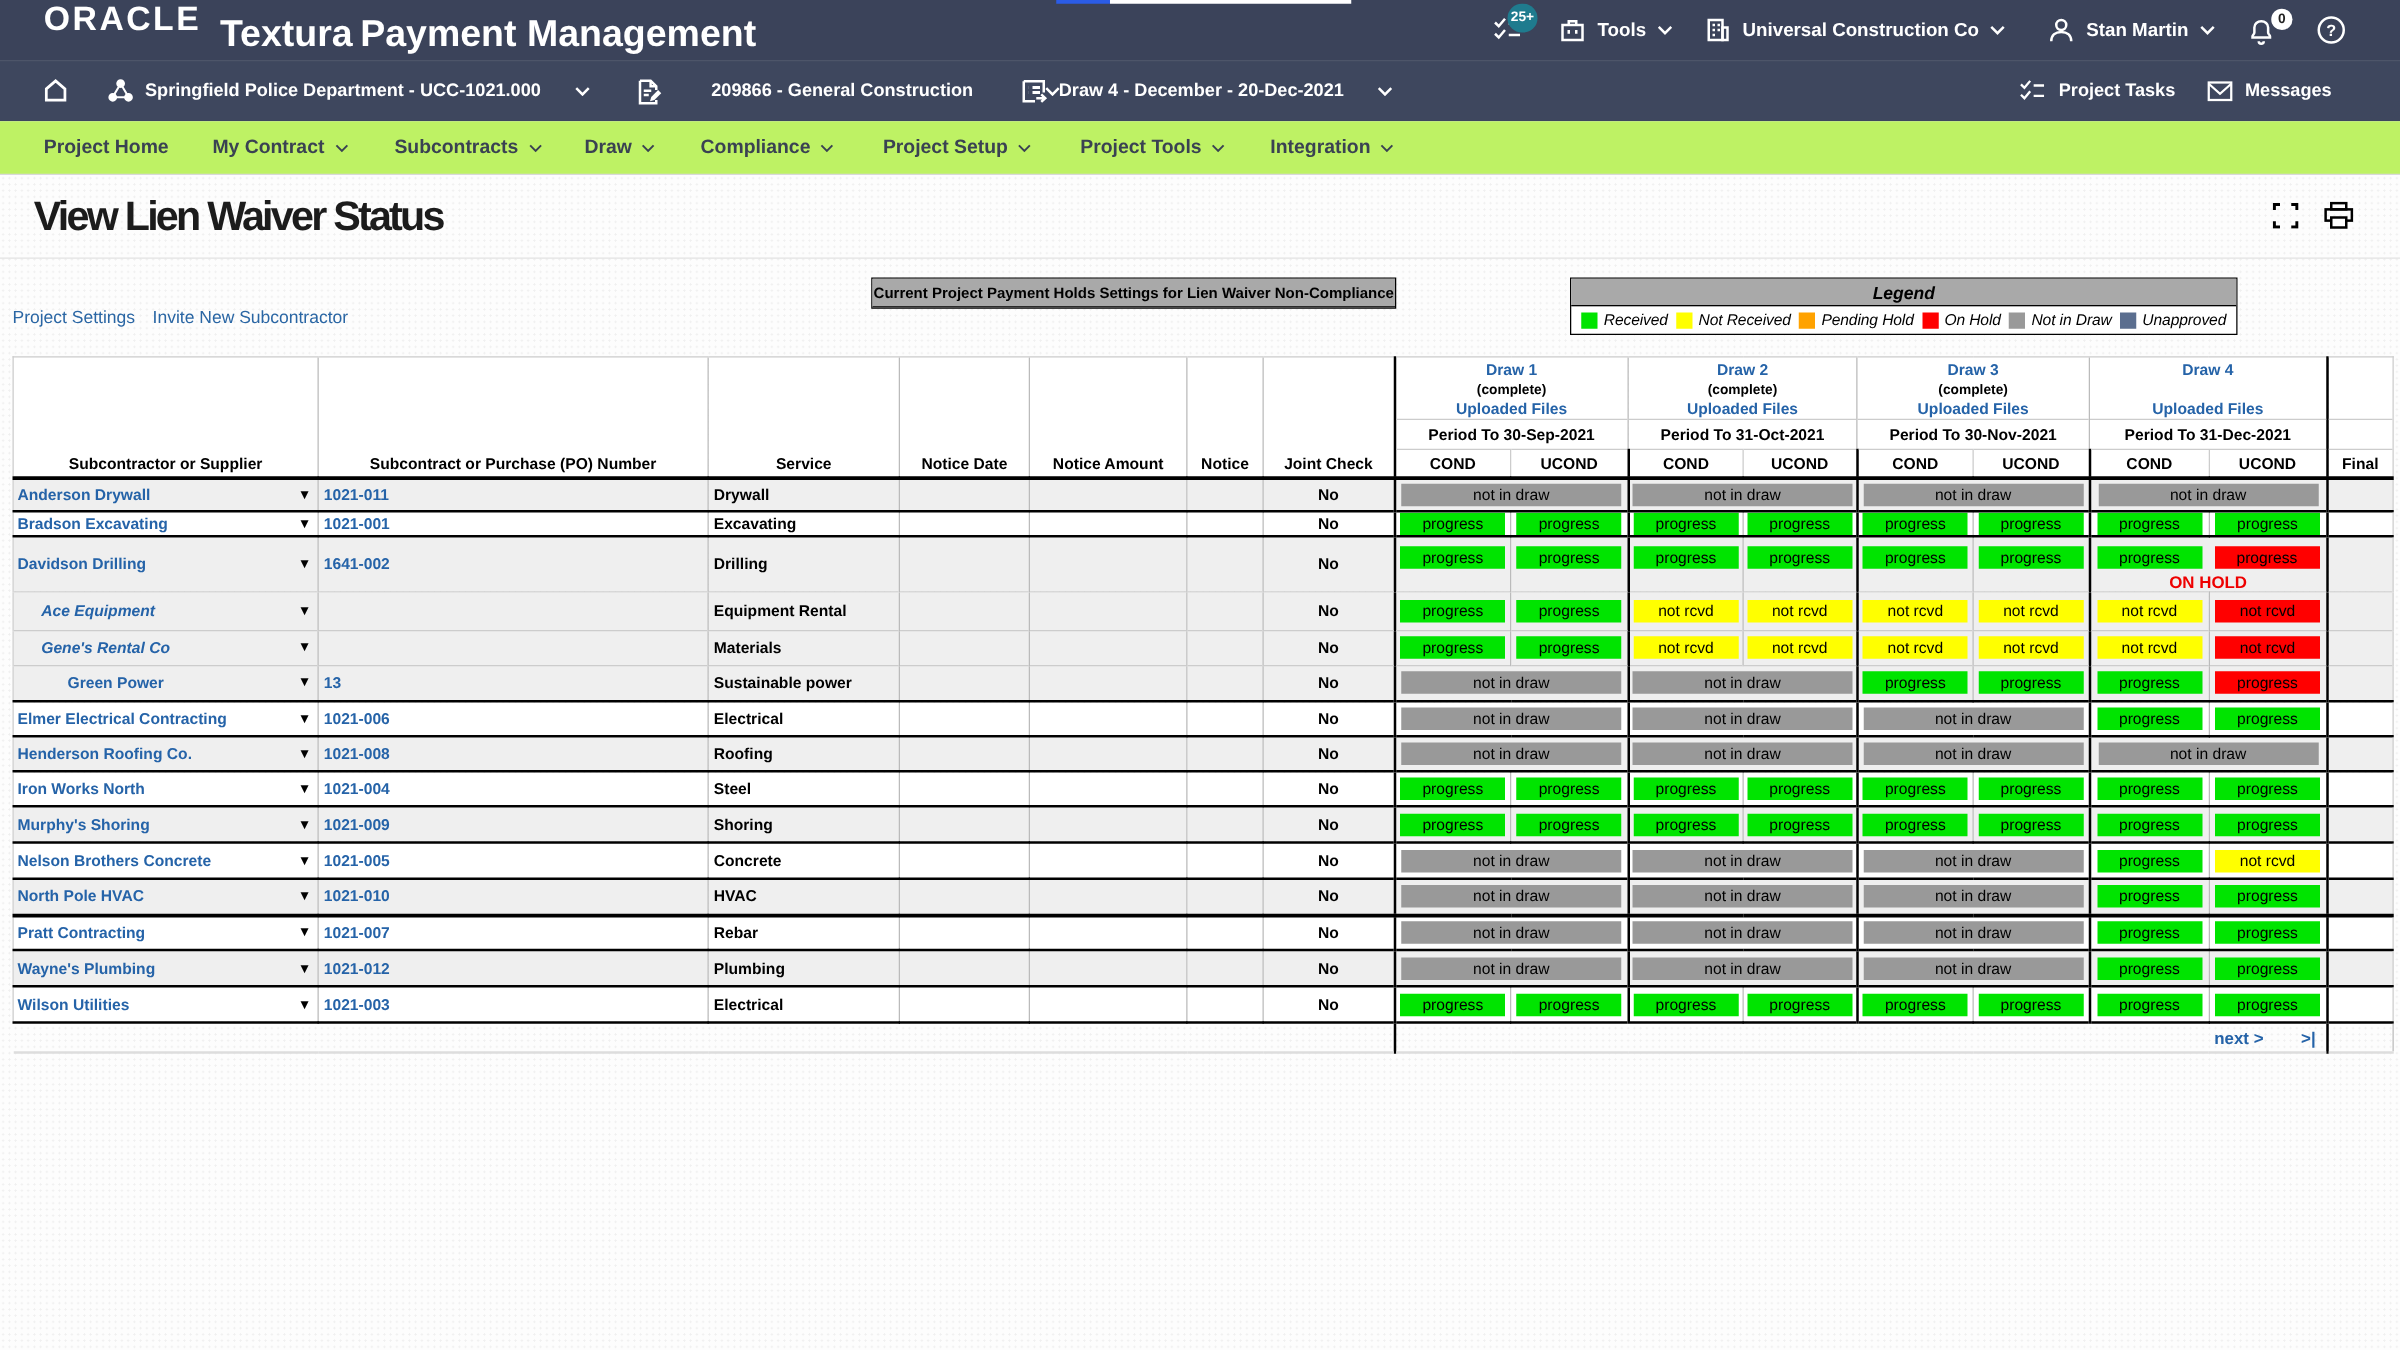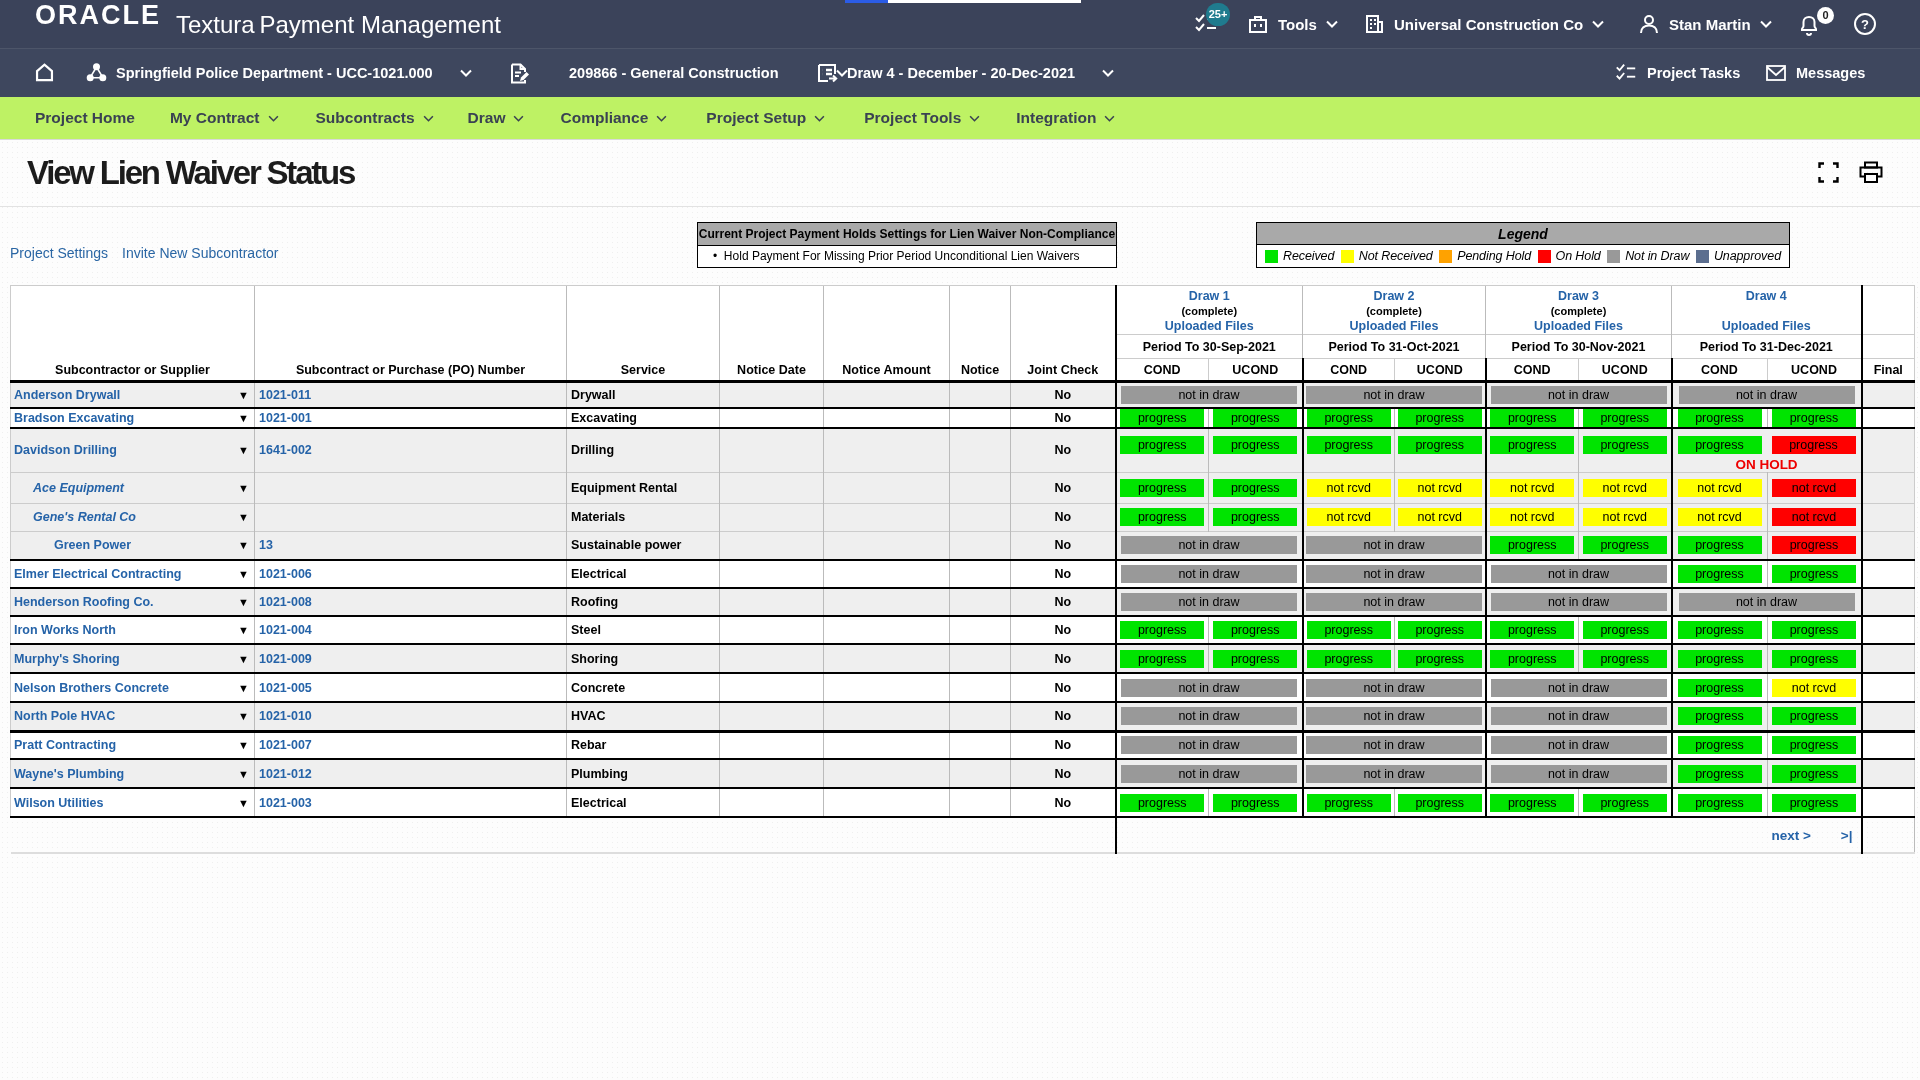--- a/index.html
+++ b/index.html
@@ -8,21 +8,21 @@
 .texture { position:absolute; left:0; top:140px; width:1920px; height:940px;
   background-color:#fdfdfd;
   background-image:radial-gradient(#efefef 0.7px, transparent 0.8px);
   background-size:5px 5px; }
 
 .bar1 { position:absolute; left:0; top:0; width:1920px; height:48px; background:#3b435a; }
 .bar2 { position:absolute; left:0; top:48px; width:1920px; height:49px; background:#3e475e; border-top:1px solid #4d5569; }
 .strip-blue { position:absolute; left:845px; top:0; width:43px; height:3px; background:#2b5ce6; z-index:5; }
 .strip-white { position:absolute; left:888px; top:0; width:193px; height:3px; background:#fff; z-index:5; }
 .oracle { position:absolute; left:35px; top:0; color:#fff; font-size:27px; font-weight:bold; letter-spacing:2px; }
-.apptitle { position:absolute; left:176px; top:11px; color:#fff; font-size:24px; font-weight:400; }
+.apptitle { position:absolute; left:176px; top:11px; color:#fff; font-size:30px; font-weight:700; }
 .b1item { position:absolute; top:0; height:48px; display:flex; align-items:center; color:#fff; font-size:15px; font-weight:bold; gap:9px; }
 .b2item { position:absolute; top:48px; height:49px; display:flex; align-items:center; color:#fff; font-size:14.5px; font-weight:bold; gap:9px; }
 .badge-teal { position:absolute; left:1206px; top:3px; background:#1f7b8e; color:#fff; border-radius:12px; font-size:11px; font-weight:bold; min-width:24px; height:23px; line-height:23px; text-align:center; z-index:3;}
 .badge-white { position:absolute; left:1817px; top:7px; background:#fff; color:#222; border-radius:9px; font-size:11px; font-weight:bold; width:17px; height:17px; text-align:center; line-height:17px; z-index:3;}
 
 .nav { position:absolute; left:0; top:97px; width:1920px; height:43px; background:#bef264; border-bottom:1px solid #d9d9d9; display:flex; align-items:center; }
 .nav span.item { color:#3a4252; font-size:15.5px; font-weight:bold; display:flex; align-items:center; gap:8px; }
 
 h1 { position:absolute; left:27px; top:154px; font-size:33px; letter-spacing:-2.2px; color:#1c1c1c; font-weight:bold; }
 .links { position:absolute; left:10px; top:245px; font-size:14px; color:#2a66a4; }
@@ -265,21 +265,20 @@
         <rect x="6" y="1.5" width="12" height="5"></rect>
         <rect x="1.5" y="6.5" width="21" height="9"></rect>
         <rect x="6" y="13" width="12" height="8" fill="#fff"></rect>
       </g>
     </svg>
 </div>
 <div class="links"><span>Project Settings</span><span>Invite New Subcontractor</span></div>
 
 <div class="ibox holds">
   <div class="hd">Current Project Payment Holds Settings for Lien Waiver Non-Compliance</div>
-  <div class="bd">•&nbsp;&nbsp;Hold Payment For Missing Prior Period Unconditional Lien Waivers</div>
 </div>
 <div class="ibox legend">
   <div class="hd">Legend</div>
   <div class="bd">
     <span class="it"><span class="sw cg"></span>Received</span>
     <span class="it"><span class="sw cy"></span>Not Received</span>
     <span class="it"><span class="sw" style="background:#ffa200;"></span>Pending Hold</span>
     <span class="it"><span class="sw cr"></span>On Hold</span>
     <span class="it"><span class="sw cn"></span>Not in Draw</span>
     <span class="it"><span class="sw" style="background:#5b6e8f;"></span>Unapproved</span>
@@ -773,19 +772,19 @@
           <div class="chip cg">progress</div>
         </td>
         <td class="bv">
           <div class="chip cg">progress</div>
         </td>
         <td class="gv">
           <div class="chip cg">progress</div>
         </td>
         <td class="bv rt"></td>
       </tr>
-<tr class="pag" style="height:36px;">
+<tr class="pag" style="height:24px;">
         <td colspan="7"></td>
         <td class="bv pl" colspan="8"><span style="margin-right:30px;">next &gt;</span><span>&gt;|</span></td>
         <td class="bv" style="border-top:2px solid #000; border-right:1px solid #bbb;"></td>
       </tr>
 </tbody>
 </table>
 
 </body></html>

